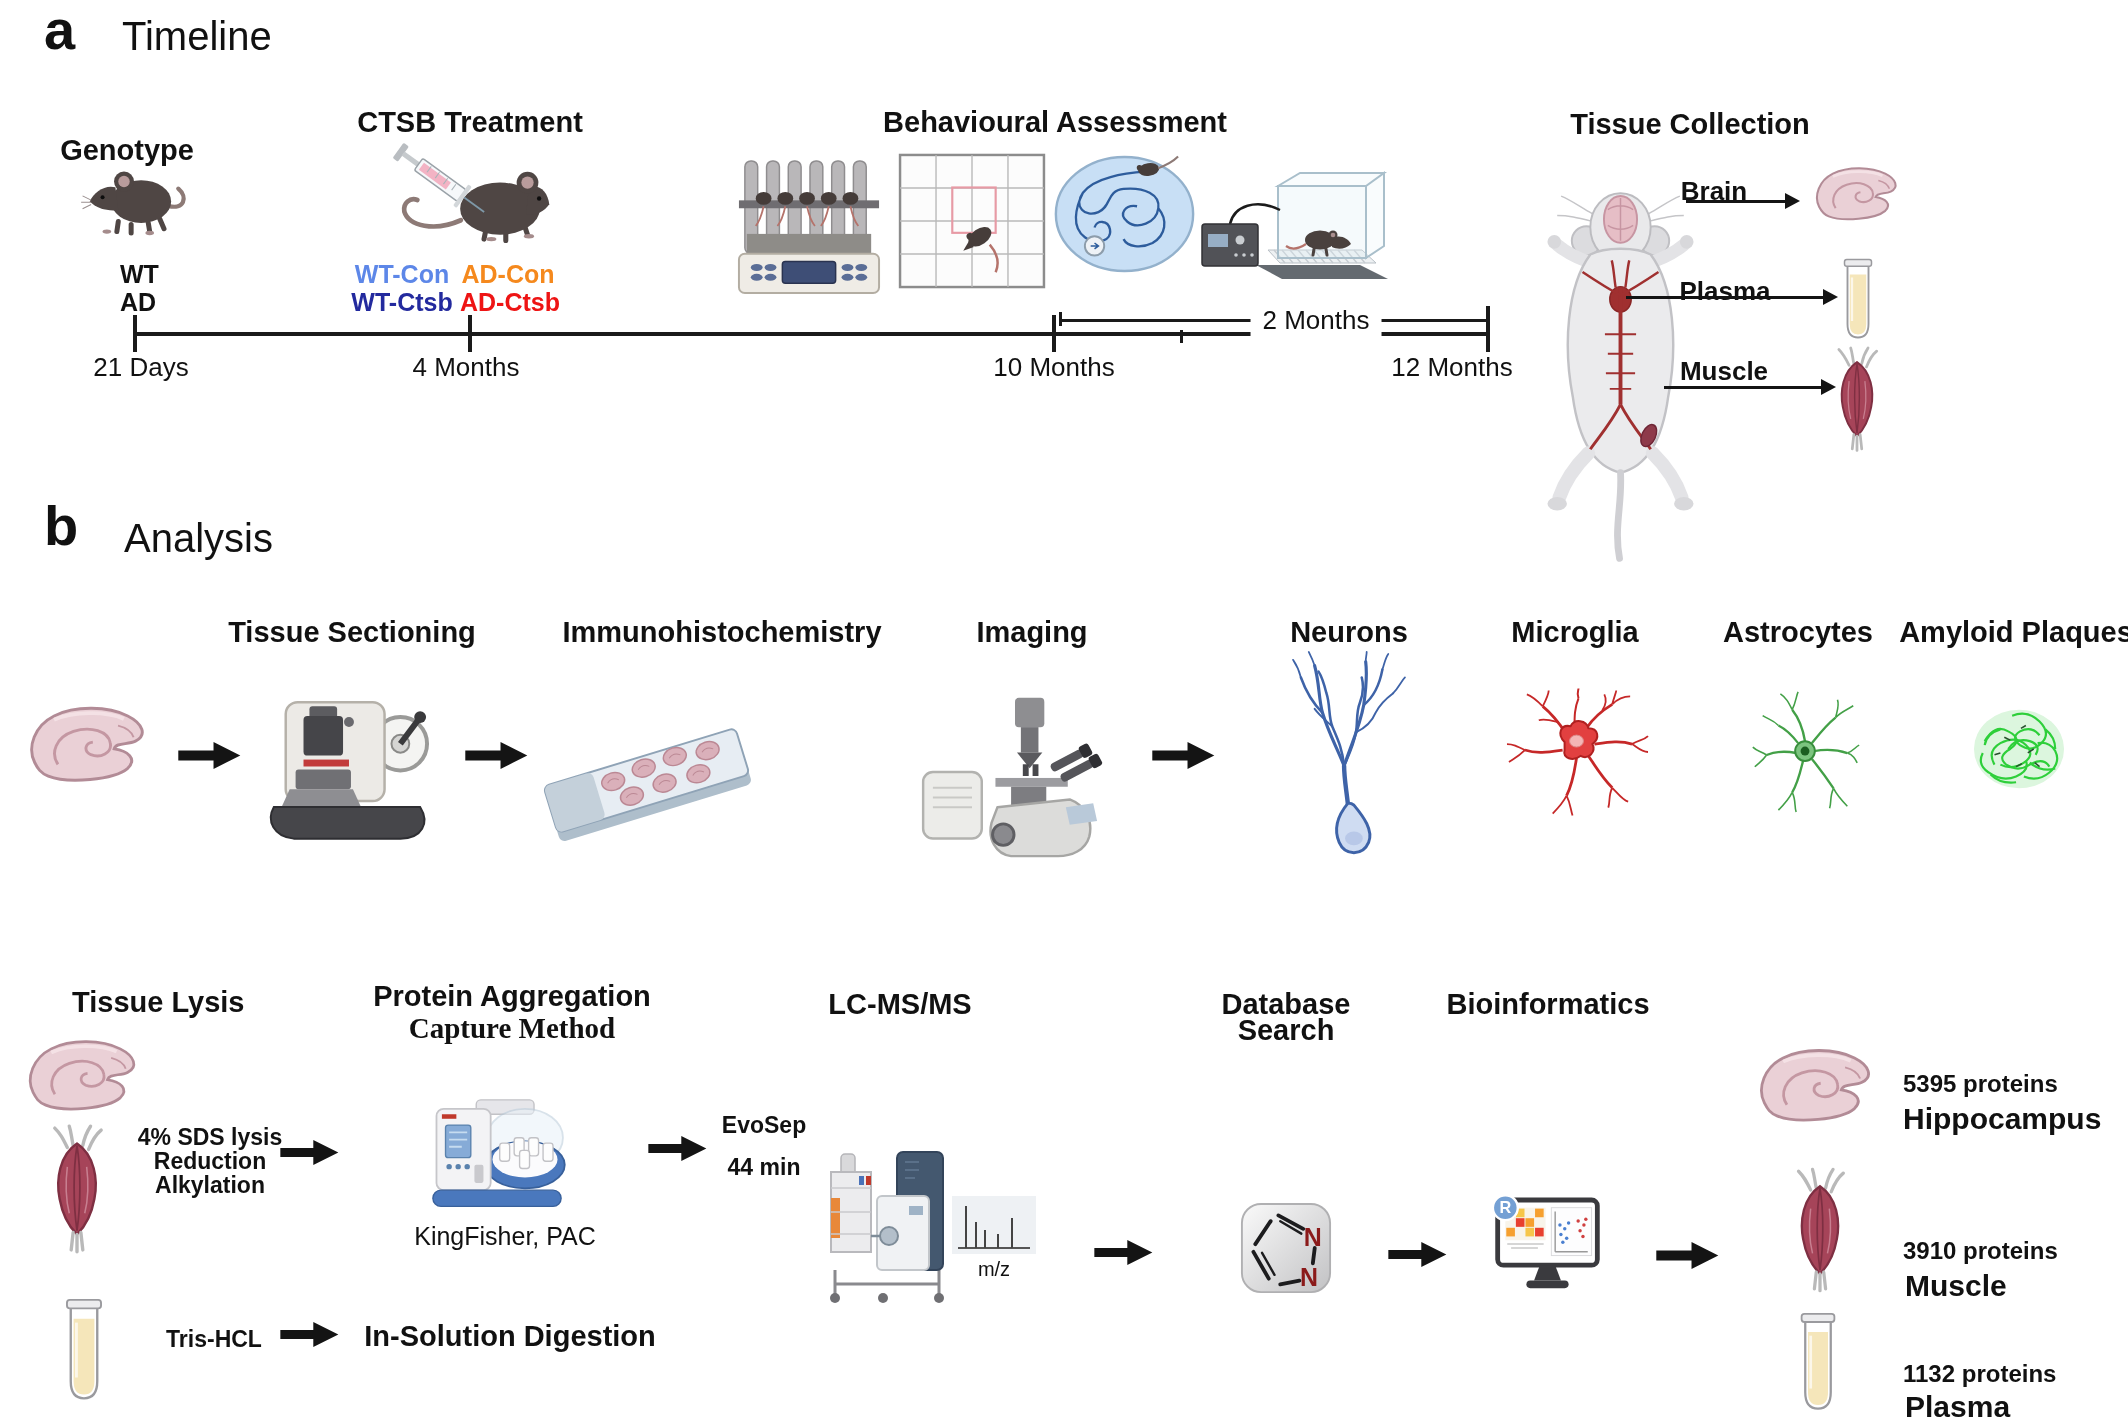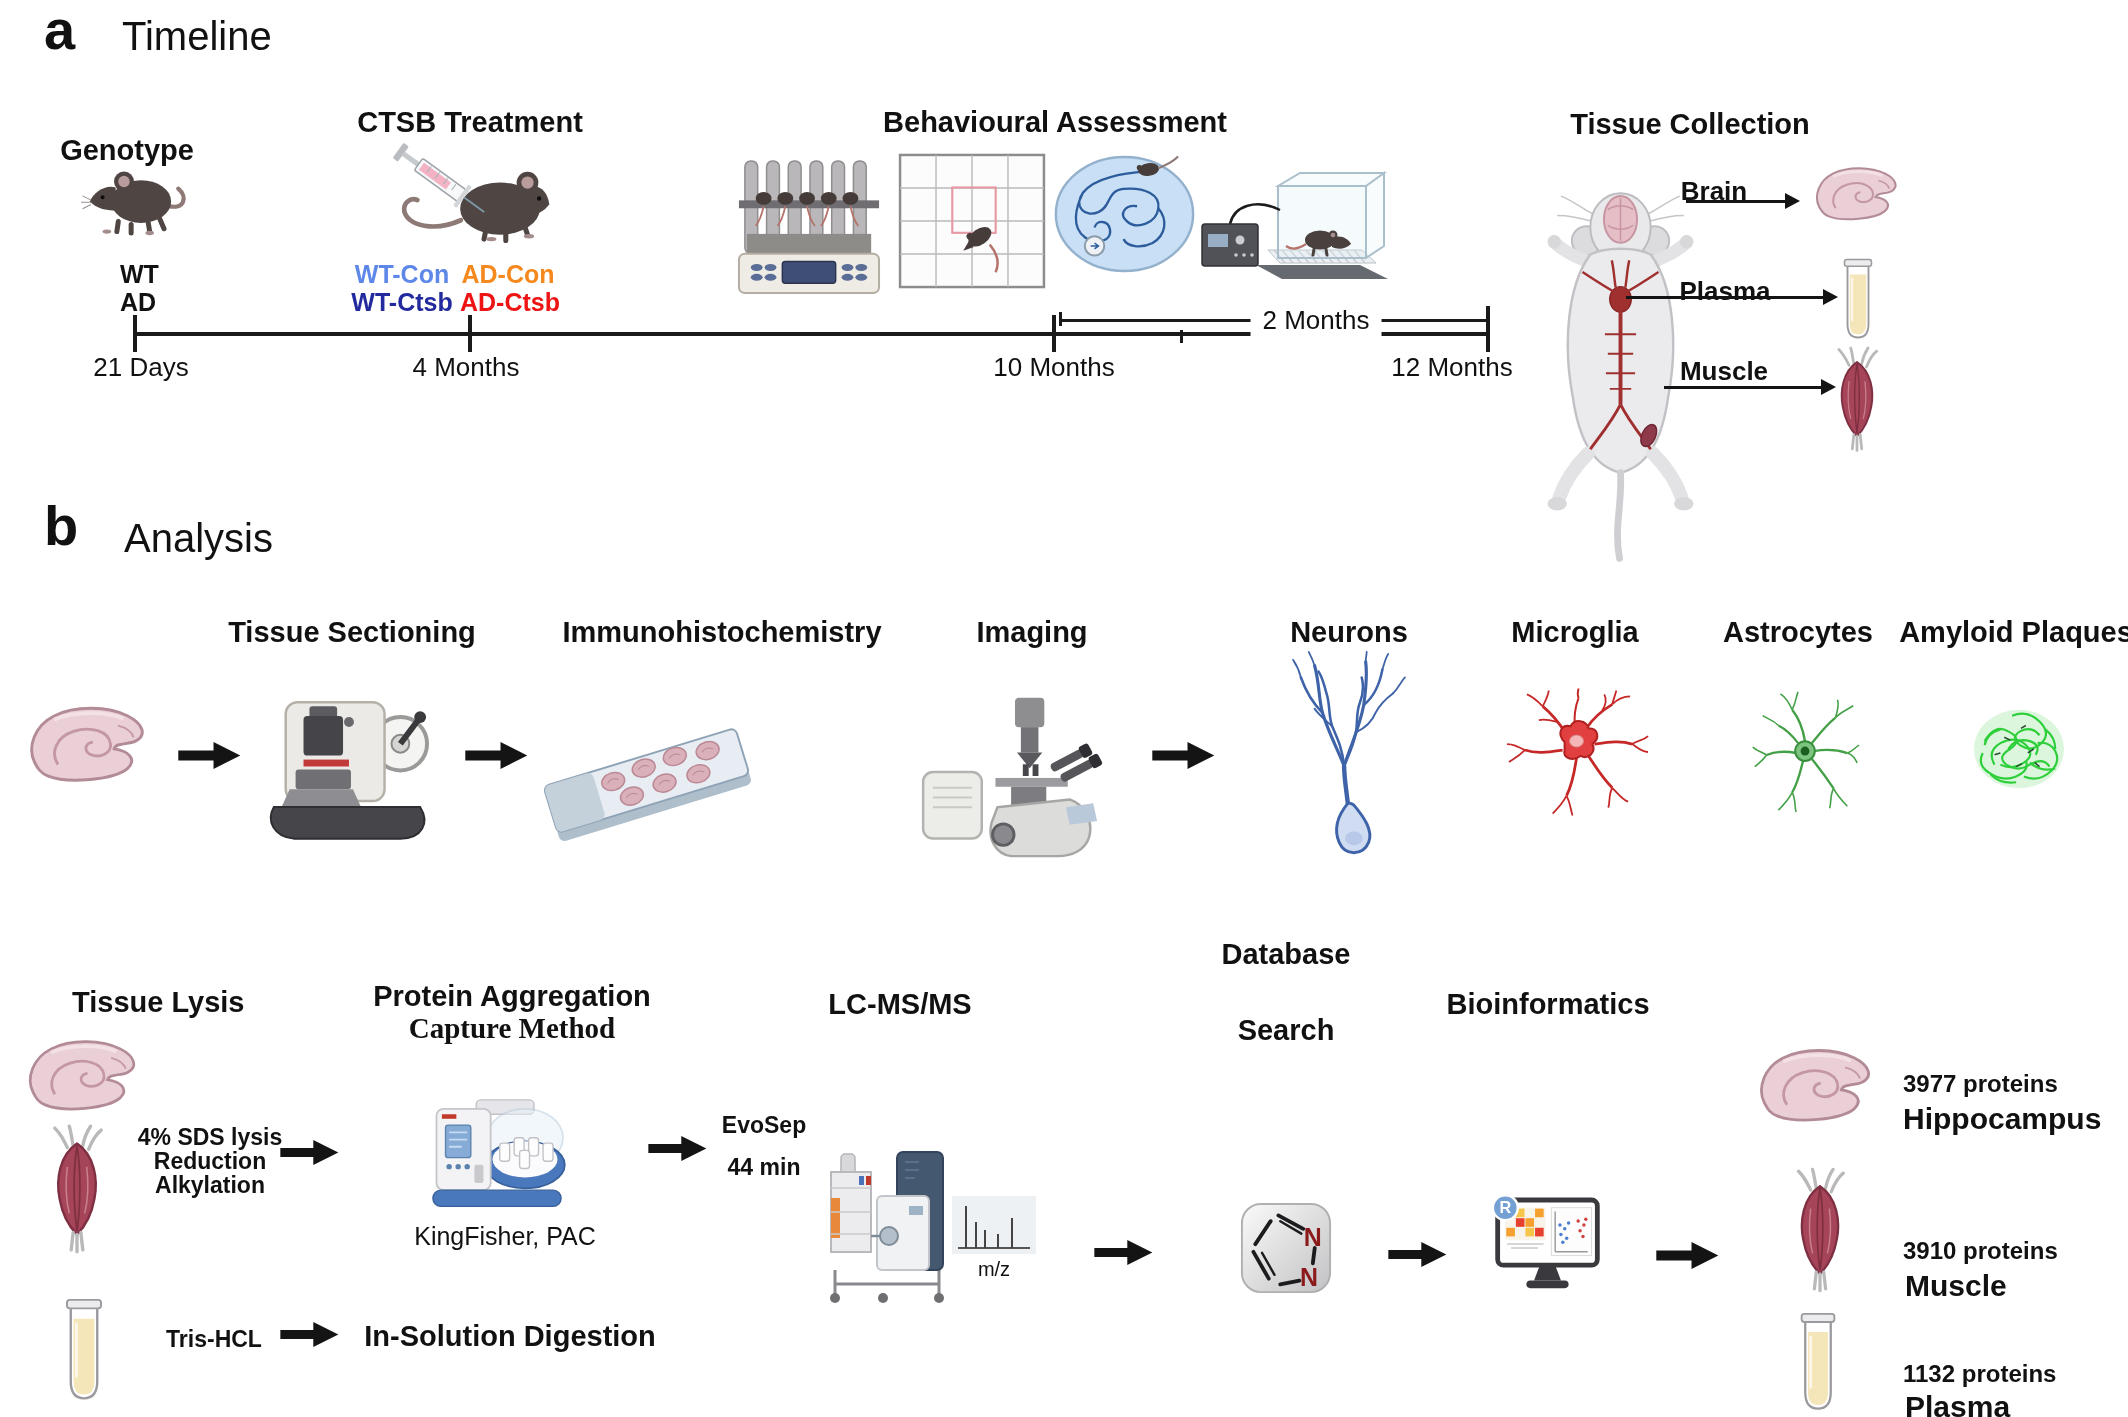--- a/index.html
+++ b/index.html
@@ -532,21 +532,21 @@
       <path d="M14,52 V10 M24,52 V26 M33,52 V34 M46,52 V38 M60,52 V22" stroke="#444" stroke-width="2"></path>
     </svg>
   </div>
   <div class="abs mz" style="left:994px;top:1258px;">m/z</div>
   <div class="abs" style="left:1094px;top:1238px;">
     <svg width="60" height="29" viewBox="0 0 90 44">
         <use href="#sym-fat-arrow"></use>
       </svg>
   </div>
 
-  <div class="abs hd2" style="left:1286px;top:938px;">Database</div>
+  <div class="abs hd2" style="left:1286px;top:988px;">Database</div>
   <div class="abs hd2" style="left:1286px;top:1014px;">Search</div>
   <div class="abs" style="left:1240px;top:1202px;">
     <svg width="92" height="92" viewBox="0 0 96 96">
       <defs>
         <linearGradient id="mqg" x1="0" y1="0" x2="1" y2="1">
           <stop offset="0" stop-color="#fafafa"></stop>
             <stop offset="1" stop-color="#c2c2c4"></stop>
         </linearGradient>
       </defs>
       <rect x="2" y="2" width="92" height="92" rx="20" fill="url(#mqg)" stroke="#b0b0b2" stroke-width="2"></rect>
@@ -612,21 +612,21 @@
     <svg width="72" height="31" viewBox="0 0 90 44">
         <use href="#sym-fat-arrow"></use>
       </svg>
   </div>
 
   <div class="abs" style="left:1755px;top:1044px;">
     <svg width="122" height="86" viewBox="0 0 130 90">
         <use href="#sym-hippocampus"></use>
       </svg>
   </div>
-  <div class="abs result-count" style="left:1903px;top:1070px;">3977 proteins</div>
+  <div class="abs result-count" style="left:1903px;top:1070px;">5395 proteins</div>
   <div class="abs result-name" style="left:1903px;top:1102px;">Hippocampus</div>
   <div class="abs" style="left:1792px;top:1164px;">
     <svg width="56" height="134" viewBox="0 0 60 132">
         <use href="#sym-muscle"></use>
       </svg>
   </div>
   <div class="abs result-count" style="left:1903px;top:1237px;">3910 proteins</div>
   <div class="abs result-name" style="left:1905px;top:1269px;">Muscle</div>
   <div class="abs" style="left:1799px;top:1312px;">
     <svg width="38" height="102" viewBox="0 0 38 112">

